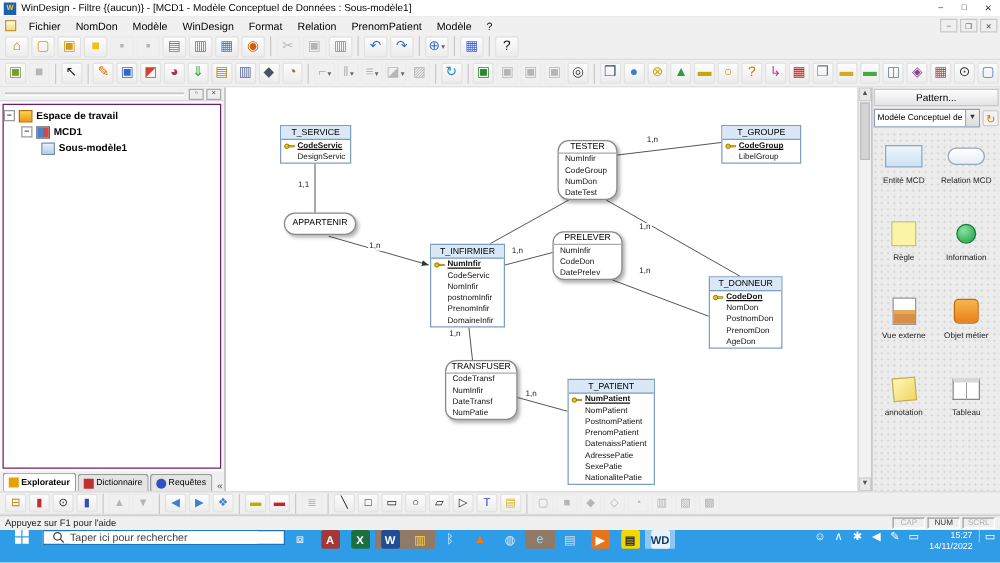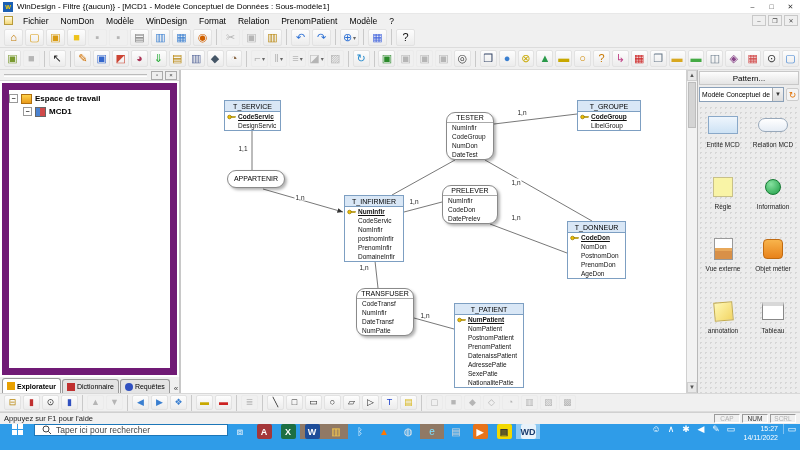--- a/index.html
+++ b/index.html
@@ -23,21 +23,21 @@
   .tb-btn .glyph{font-size:11px;line-height:11px}
   .tb-btn.disabled{background:#f0f0f0;border-color:#ebebeb}
   .tb-btn.disabled .glyph{color:#b5b5b5 !important}
   .tb-btn .dropArrow{font-size:6px;color:#666;margin-left:1px}
   .tb-sep{width:1px;height:16px;background:#c9c9c9;margin:0 3px}
   
   #leftpanel{position:absolute;left:0;top:70px;width:181px;height:323px;background:#fff;border-right:2px solid #c8c8c8;display:flex;flex-direction:column}
   .panel-grip{height:11px;background:#f0f0f0;border-bottom:1px solid #d8d8d8;display:flex;align-items:center;justify-content:flex-end}
   .grip-line{flex:1;height:3px;margin:0 4px;border-top:1px solid #bbb;border-bottom:1px solid #fff}
   .mini-btn{width:12px;height:9px;border:1px solid #aaa;background:#eee;font-size:6px;line-height:7px;text-align:center;color:#444;margin-right:2px}
-  #tree{flex:1;border:7px solid #701a75;margin:2px;padding:2px 0;font-size:8px;overflow:hidden}
+  #tree{flex:1;border:1px solid #701a75;margin:2px;padding:2px 0;font-size:8px;overflow:hidden}
   .tree-row{display:flex;align-items:center;height:13px;font-weight:bold;white-space:nowrap}
   .expander{width:9px;height:9px;border:1px solid #999;background:#fff;font-size:7px;line-height:7px;text-align:center;color:#333;margin-right:3px;flex:none}
   .t-ico{width:11px;height:10px;margin-right:3px;flex:none}
   .ico-workspace{background:linear-gradient(#ffd24a,#e89a1a);border:1px solid #b07010}
   .ico-model{background:linear-gradient(90deg,#4a82d0 50%,#d04a4a 50%);border:1px solid #666}
   .ico-submodel{background:linear-gradient(#e8f0fa,#b8cce4);border:1px solid #7090b8}
   #lefttabs{height:16px;display:flex;align-items:flex-end;background:#f0f0f0;padding-left:2px}
   .tab{height:14px;display:flex;align-items:center;border:1px solid #999;border-bottom:none;border-radius:3px 3px 0 0;background:#e4e4e4;padding:0 4px;font-size:7px;margin-right:1px;white-space:nowrap}
   .tab.active{background:#fff;height:15px;font-weight:bold}
   .tab .t-ico{width:8px;height:8px;margin-right:2px}
@@ -346,20 +346,24 @@
     <div class="tree-row">
       <span class="expander">−</span>
       <span class="t-ico ico-workspace"></span>
       <span>Espace de travail</span>
     </div>
     <div class="tree-row" style="padding-left:14px">
       <span class="expander">−</span>
       <span class="t-ico ico-model"></span>
       <span>MCD1</span>
     </div>
+    <div class="tree-row" style="padding-left:30px">
+      <span class="t-ico ico-submodel"></span>
+      <span>Sous-modèle1</span>
+    </div>
   </div>
   <div id="lefttabs">
       <div class="tab active">
         <span class="t-ico ico-tree"></span>
         <span>Explorateur</span>
       </div>
       <div class="tab">
         <span class="t-ico ico-book"></span>
         <span>Dictionnaire</span>
       </div>

